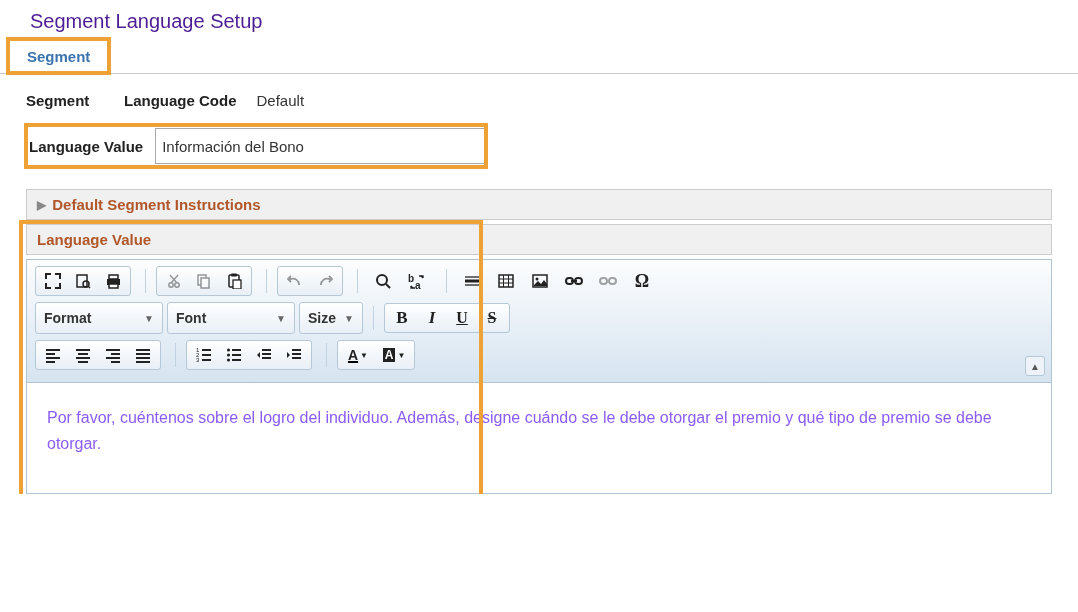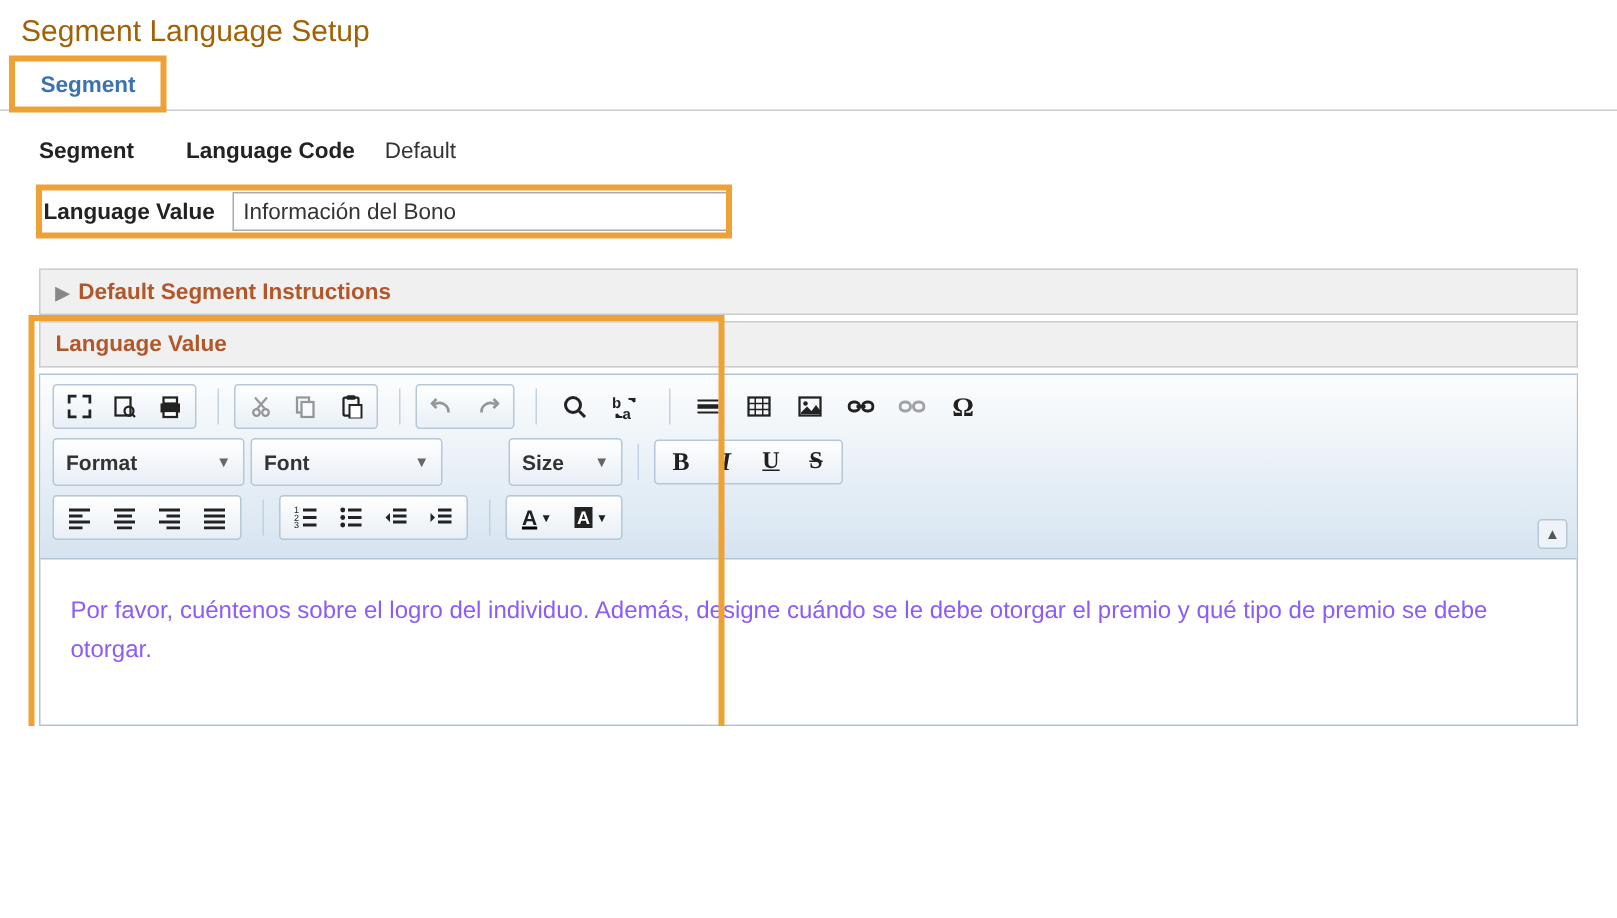--- a/index.html
+++ b/index.html
@@ -1,43 +1,43 @@
 <!DOCTYPE html>
 <html><head>
 <meta charset="utf-8">
 <style>
   * { box-sizing: border-box; margin: 0; padding: 0; }
   body { font-family: Arial, sans-serif; font-size: 14px; color: #333; background: #fff; width: 1078px; }
-  .page-title { color: #a16207; font-size: 20px; font-weight: normal; padding: 10px 14px 6px; }
+  .page-title { color: #4c1d95; font-size: 20px; font-weight: normal; padding: 10px 14px 6px; margin-left: 16px; }
   .tabs { display: flex; border-bottom: 1px solid #ccc; margin: 0 0 18px 0; padding-left: 8px; }
   .tab { padding: 8px 18px; font-size: 15px; border: 1px solid #ccc; border-bottom: none; margin-right: -1px; cursor: pointer; background: #fff; }
   .tab.active { color: #3b73af; font-weight: bold; }
   .highlight-box { outline: 4px solid #eea236; outline-offset: -2px; }
   .form-area { padding: 0 26px; }
   .form-row { display: flex; align-items: center; margin-bottom: 16px; gap: 20px; }
   .label { font-weight: bold; font-size: 15px; color: #222; }
   .value { font-size: 15px; color: #333; }
-  .input { border: 1px solid #aaa; padding: 3px 6px; font-size: 15px; width: 630px; height: 26px; color: #333; }
+  .input { border: 1px solid #aaa; padding: 3px 6px; font-size: 15px; width: 630px; height: 36px; color: #333; }
   .lang-value-row { display: flex; align-items: center; gap: 12px; padding: 3px 0 3px 3px; }
   .section { }
   .section-header { background: #f0f0f0; border: 1px solid #ccc; padding: 6px 10px; color: #b1572a; font-size: 15px; font-weight: bold; display: flex; align-items: center; gap: 6px; cursor: pointer; margin-bottom: 4px; }
   .section-header .tri { color: #888; font-size: 12px; }
   .editor-wrap { border: 1px solid #b0c4d6; margin: 0; }
   .editor-toolbar { background: linear-gradient(#fcfdfe, #d6e4f0); padding: 6px 8px; border-bottom: 1px solid #b0c4d6; position: relative; }
   .toolbar-row { display: flex; align-items: center; gap: 4px; flex-wrap: nowrap; margin-bottom: 6px; }
   .toolbar-row:last-child { margin-bottom: 0; }
   .tbtn { width: 30px; height: 28px; display: inline-flex; align-items: center; justify-content: center; border: 1px solid transparent; border-radius: 3px; cursor: pointer; color: #202020; }
   .group-box { display: inline-flex; align-items: center; border: 1px solid #b6c7d6; border-radius: 3px; background: linear-gradient(#fff, #e8eff6); padding: 0 2px; height: 30px; margin-right: 4px; }
   .group-box .tbtn { border: none; background: transparent; height: 28px; width: 30px; }
   .sep { width: 1px; height: 24px; background: #c3d2e0; margin: 0 6px; }
   .combo { display: inline-flex; align-items: center; justify-content: space-between; border: 1px solid #b6c7d6; background: linear-gradient(#fff, #e8eff6); border-radius: 3px; padding: 0 8px; font-size: 14px; color: #333; cursor: pointer; font-weight: bold; }
   .combo .caret { font-size: 10px; color: #666; margin-left: 8px; }
   .combo.w-format { width: 128px; height: 32px; }
   .combo.w-font { width: 128px; height: 32px; }
-  .combo.w-size { width: 76px; height: 32px; margin-left: 40px; }
+  .combo.w-size { width: 64px; height: 32px; }
   .collapse-btn { position: absolute; right: 6px; bottom: 6px; width: 20px; height: 20px; border: 1px solid #b6c7d6; background: #eef3f9; border-radius: 3px; display: flex; align-items: center; justify-content: center; font-size: 10px; cursor: pointer; color: #555; }
   .editor-body { padding: 22px 20px 30px; font-size: 16px; line-height: 1.6; color: #8b5cf6; min-height: 110px; }
   svg { display: block; }
   .txt { font-family: 'Times New Roman', serif; }
   .big-highlight { outline: 4px solid #eea236; outline-offset: -2px; }
 </style>
 </head>
 <body>
 
 <div class="page-title">Segment Language Setup</div>

